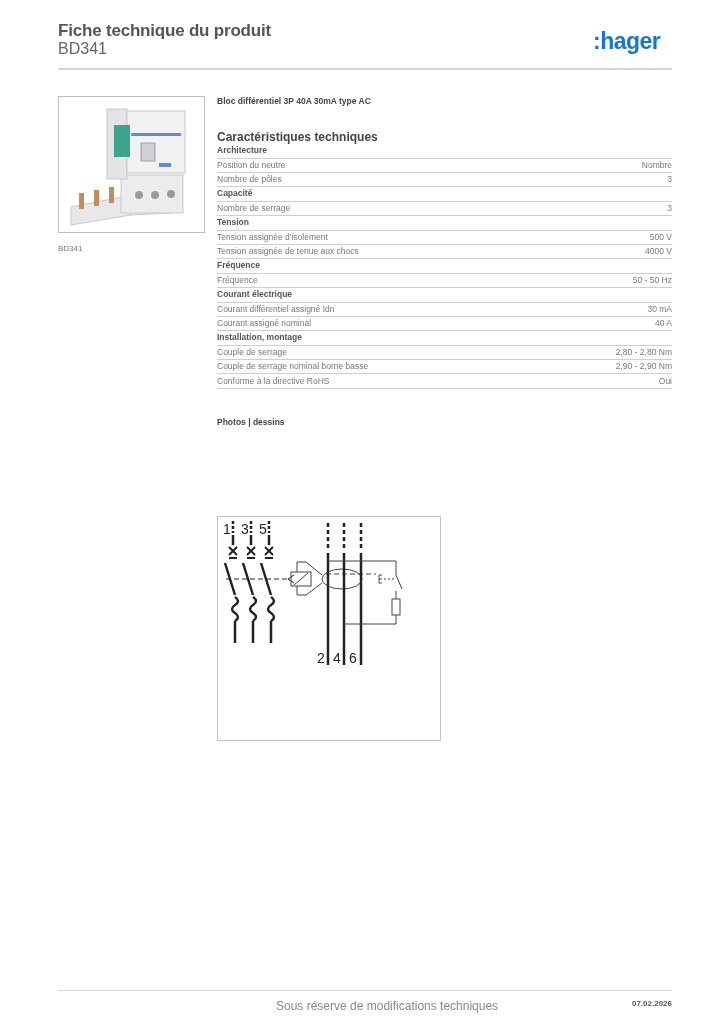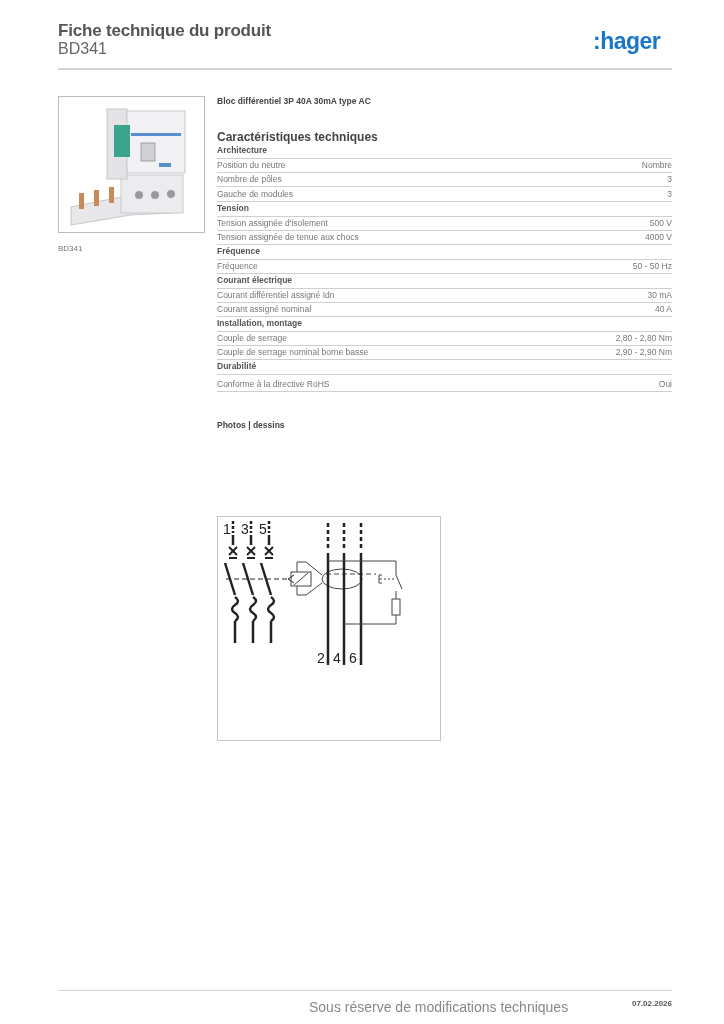--- a/index.html
+++ b/index.html
@@ -18,21 +18,21 @@
   .section-heading { font-size:12px; font-weight:bold; color:#444; margin-top:20px; height:14px; }
   .group { margin-top:1px; }
   .group-title { font-size:8.5px; font-weight:bold; color:#555; height:12px; border-bottom:1px solid #cfcfcf; padding-bottom:1px; }
   .row { display:flex; justify-content:space-between; font-size:8.5px; color:#777; height:13px; line-height:13px; border-bottom:1px solid #cfcfcf; }
   .photos-heading { font-size:8.5px; font-weight:bold; color:#444; margin-top:28px; }
 
   .diagram-box { position:absolute; left:217px; top:516px; width:222px; height:223px; border:1px solid #c4c4c4; background:#fff; }
 
   .footer-rule { position:absolute; left:58px; top:990px; width:614px; height:1px; background:#d4d4d4; }
   .footer-left { position:absolute; left:58px; top:1036px; font-size:14px; font-weight:bold; color:#555; }
-  .footer-center { position:absolute; left:309px; top:999px; font-size:14px; color:#888;text-align:right; }
+  .footer-center { position:absolute; left:276px; top:999px; font-size:12px; color:#888;text-align:right; }
   .footer-right { position:absolute; right:52px; top:999px; font-size:8px; font-weight:bold; color:#555;margin-left:19px; }
 </style>
 </head>
 <body>
 
 <div class="header-title">Fiche technique du produit</div>
 <div class="header-code">BD341</div>
 <div class="logo">:hager</div>
 <div class="header-rule"></div>
 
@@ -74,22 +74,23 @@
         <span>Position du neutre</span>
         <span>Nombre</span>
       </div>
     <div class="row">
         <span>Nombre de pôles</span>
         <span>3</span>
       </div>
   </div>
 
   <div class="group">
-    <div class="row">
-        <span>Gauche de modules</span>
+    <div class="group-title">Capacité</div>
+    <div class="row">
+        <span>Nombre de serrage</span>
         <span>3</span>
       </div>
   </div>
 
   <div class="group">
     <div class="group-title">Tension</div>
     <div class="row">
         <span>Tension assignée d'isolement</span>
         <span>500 V</span>
       </div>
@@ -125,21 +126,20 @@
         <span>Couple de serrage</span>
         <span>2,80 - 2,80 Nm</span>
       </div>
     <div class="row">
         <span>Couple de serrage nominal borne basse</span>
         <span>2,90 - 2,90 Nm</span>
       </div>
   </div>
 
   <div class="group">
-    <div class="group-title" style="margin-bottom:3px;">Durabilité</div>
     <div class="row">
         <span>Conforme à la directive RoHS</span>
         <span>Oui</span>
       </div>
   </div>
 
   <div class="photos-heading">Photos | dessins</div>
 </div>
 
 <div class="diagram-box">

